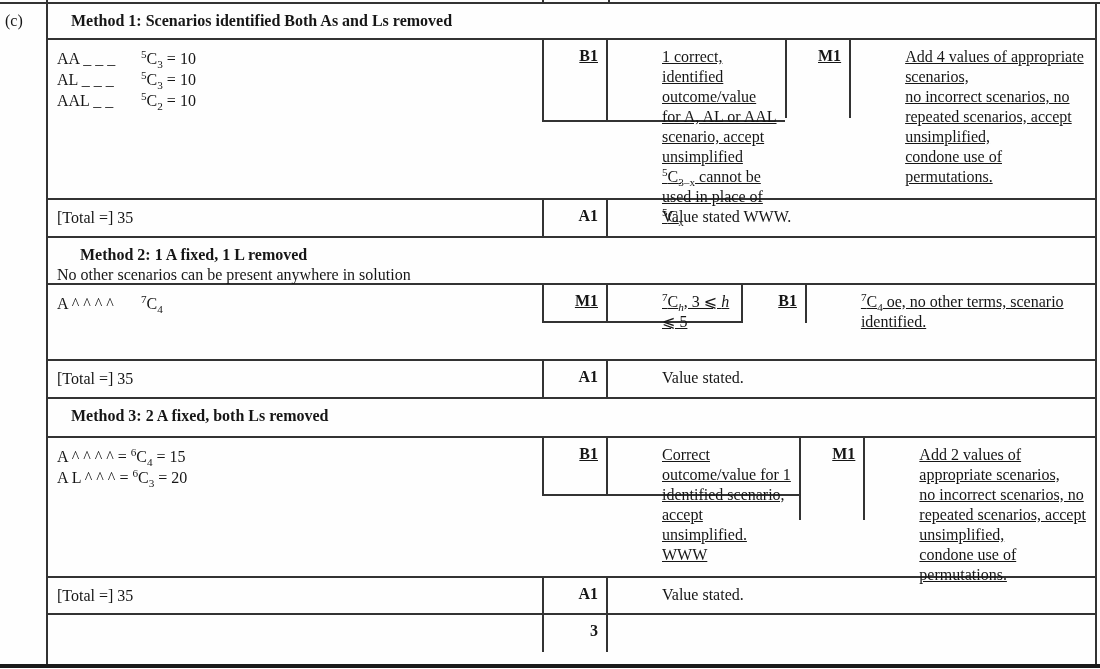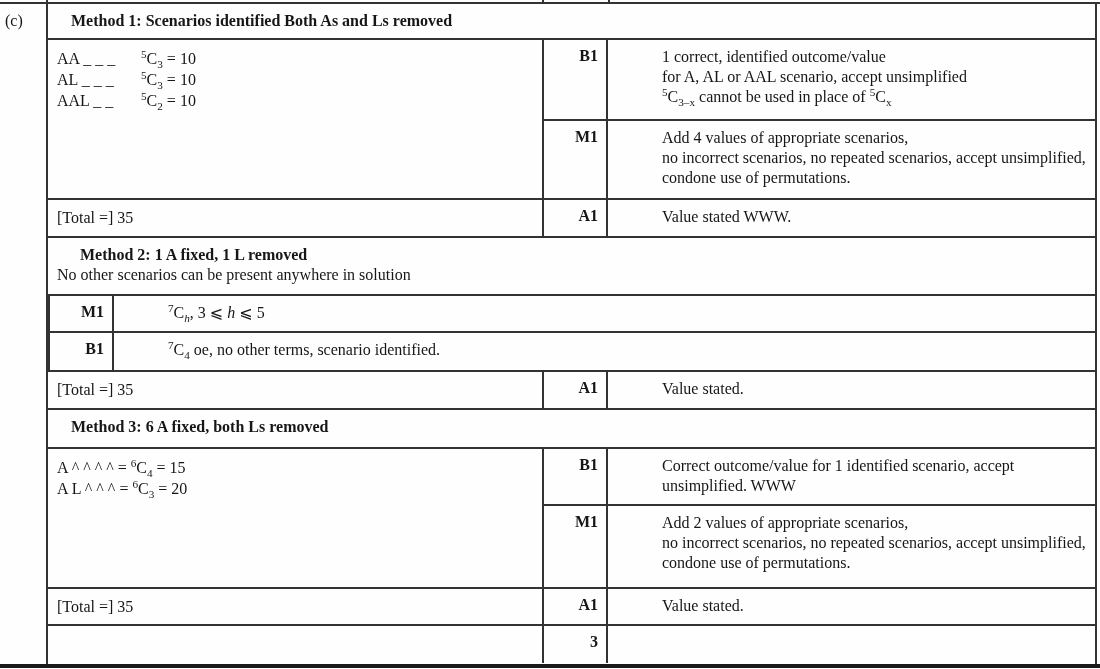--- a/index.html
+++ b/index.html
@@ -63,21 +63,21 @@
   }
   .row{
     display:flex;
     box-sizing:border-box;
     border-bottom:2px solid var(--line);
   }
   .row.no-border{border-bottom:none;}
   .h-hdr1{height:36px;}
   .h-body1{height:160px;}
   .h-total1{height:38px;}
-  .h-hdr2{height:58px;}
+  .h-hdr2{height:47px;}
   .h-body2{height:76px;}
   .h-total2{height:38px;}
   .h-hdr3{height:39px;}
   .h-body3{height:140px;}
   .h-total3{height:37px;}
   .h-final{height:37px;}
   .header-cell{
     flex:1;
     padding:8px 10px 0 9px;
     box-sizing:border-box;
@@ -96,21 +96,22 @@
   }
   .ans-line{white-space:nowrap;}
   .scen{
     display:inline-block;
     width:84px;
     white-space:pre;
   }
   .right-col{
     flex:1;
     display:flex;
-    flex-direction:column;
+    flex-direction:row;
+    text-decoration:underline;
   }
   .sub-row{
     display:flex;
     box-sizing:border-box;
     border-bottom:2px solid var(--line);
   }
   .sub-row.last{border-bottom:none;}
   .mark-cell{
     flex:0 0 66px;
     width:66px;
@@ -183,40 +184,45 @@
     </div>
 
     <div class="row h-hdr2">
       <div class="header-cell">
         <div class="hdr-bold">Method 2: 1 A fixed, 1 L removed</div>
         <div class="hdr-note">No other scenarios can be present anywhere in solution</div>
       </div>
     </div>
 
     <div class="row h-body2">
+      <div class="answer-cell">
+        <div class="ans-line">
+          <span class="scen">A ^ ^ ^ ^</span><span class="formula"><sup>7</sup>C<sub>4</sub></span>
+        </div>
+      </div>
       <div class="right-col">
         <div class="sub-row" style="height:38px">
           <div class="mark-cell">M1</div>
           <div class="guide-cell"><sup>7</sup>C<sub><i>h</i></sub>, 3 ⩽ <i>h</i> ⩽ 5</div>
         </div>
         <div class="sub-row last" style="height:38px">
           <div class="mark-cell">B1</div>
           <div class="guide-cell"><sup>7</sup>C<sub>4</sub> oe, no other terms, scenario identified.</div>
         </div>
       </div>
     </div>
 
     <div class="row h-total2">
       <div class="answer-cell total-cell">[Total =] 35</div>
       <div class="mark-cell">A1</div>
       <div class="guide-cell">Value stated.</div>
     </div>
 
     <div class="row h-hdr3">
-      <div class="header-cell hdr-bold">Method 3: 6 A fixed, both Ls removed</div>
+      <div class="header-cell hdr-bold">Method 3: 2 A fixed, both Ls removed</div>
     </div>
 
     <div class="row h-body3">
       <div class="answer-cell">
         <div class="ans-line">A ^ ^ ^ ^ = <sup>6</sup>C<sub>4</sub> = 15</div>
         <div class="ans-line">A L ^ ^ ^ = <sup>6</sup>C<sub>3</sub> = 20</div>
       </div>
       <div class="right-col">
         <div class="sub-row" style="height:58px">
           <div class="mark-cell">B1</div>

